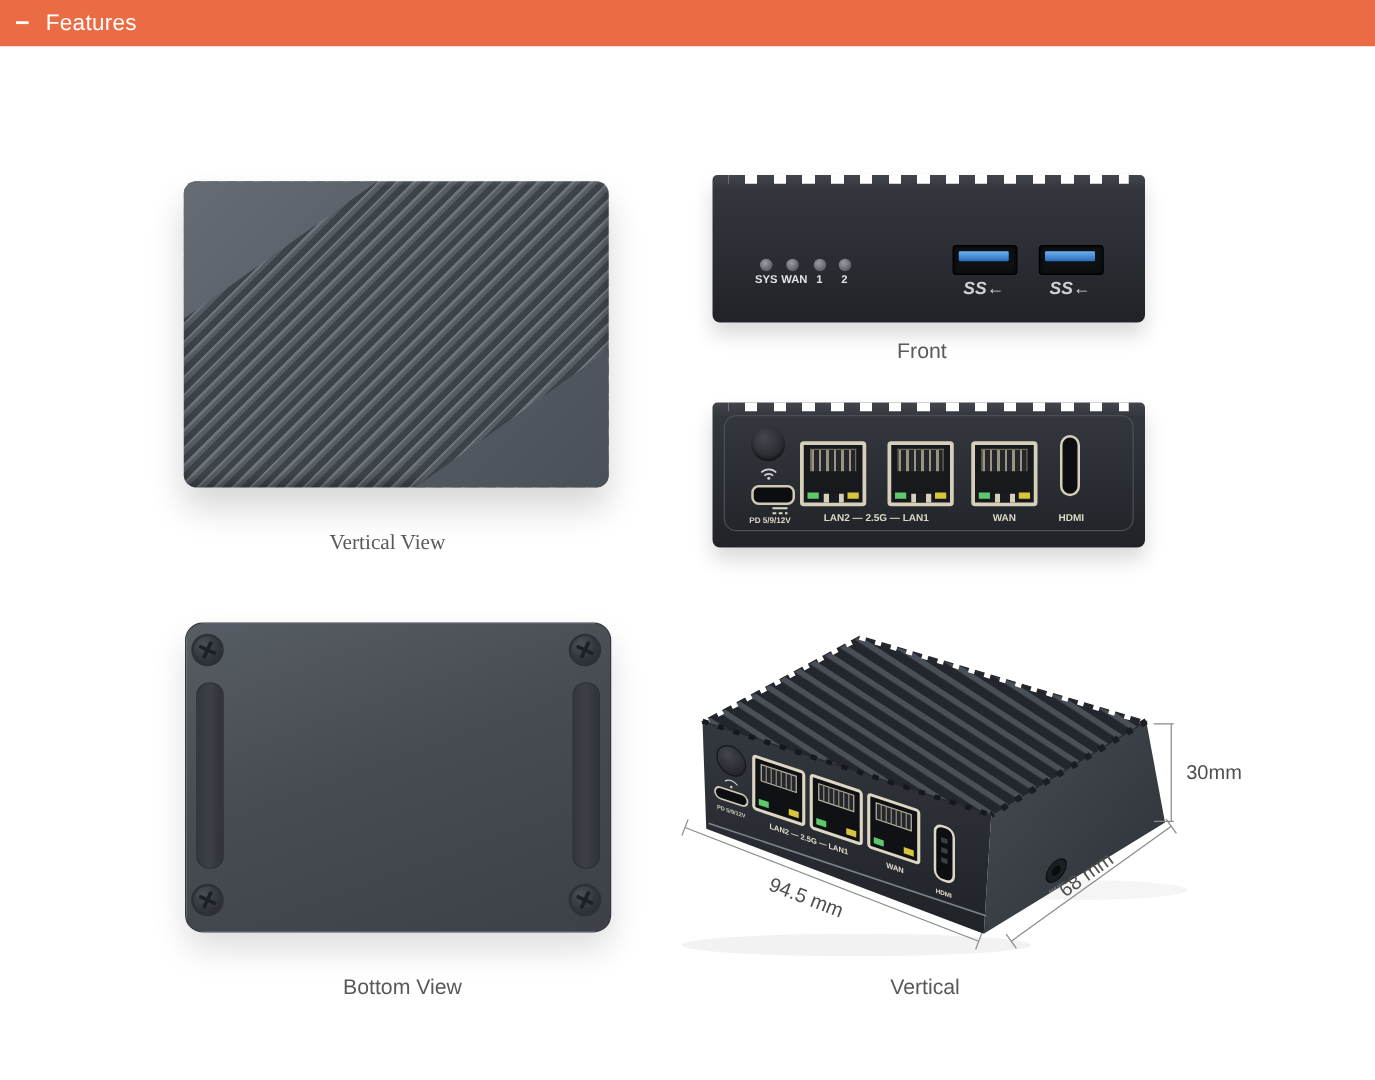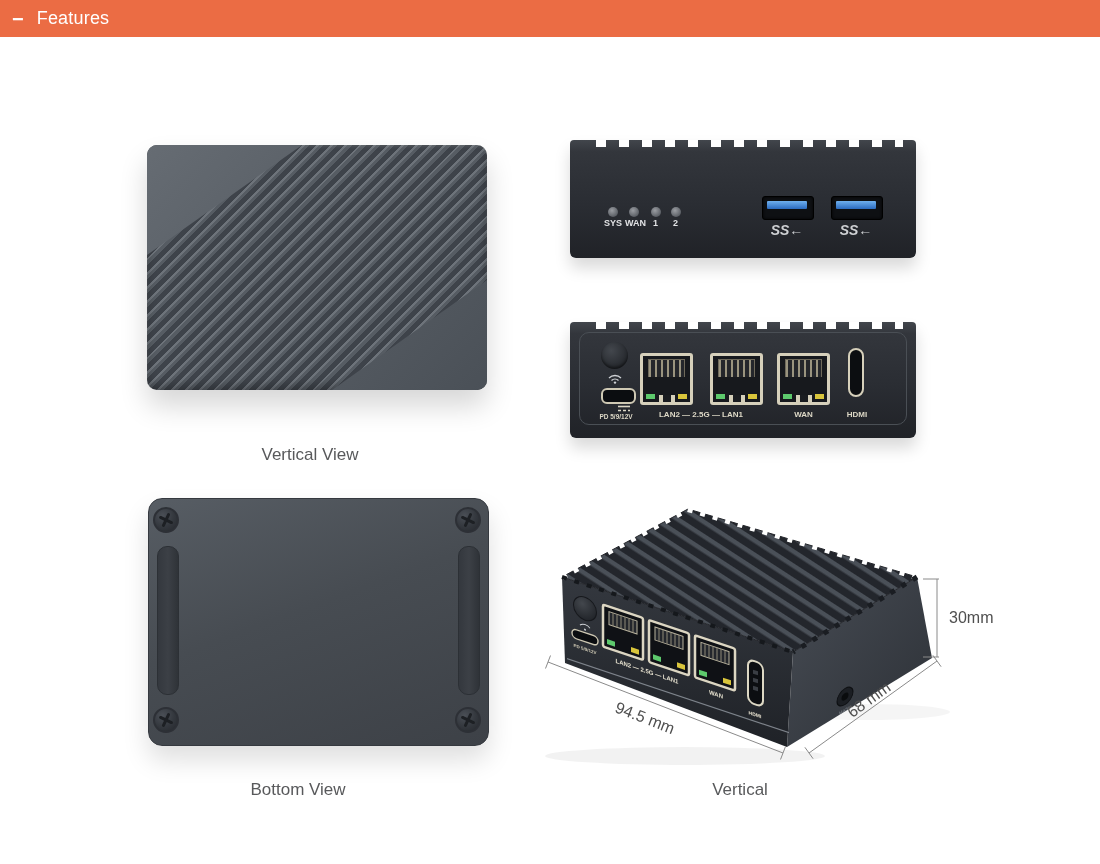--- a/index.html
+++ b/index.html
@@ -91,41 +91,42 @@
 
   <div class="header">
     <span class="header-dash">−</span>
     <span class="header-title">Features</span>
   </div>
 
   <div class="vertical-case">
     <div class="corner-tl"></div>
     <div class="corner-br"></div>
   </div>
-  <div class="view-caption" style="left:140px;top:445px;width:340px;">Vertical View</div>
+  <div class="view-caption" style="left:140px;top:424px;width:340px;font-family:Liberation Serif, serif;">Vertical View</div>
 
   <div class="panel" style="left:570px;top:140px;height:118px;">
     <div class="teeth"></div>
     <div class="led-dot" style="left:38px;top:67px;"></div>
     <div class="led-dot" style="left:59px;top:67px;"></div>
     <div class="led-dot" style="left:81px;top:67px;"></div>
     <div class="led-dot" style="left:101px;top:67px;"></div>
     <span class="led-label" style="left:34px;">SYS</span>
     <span class="led-label" style="left:55px;">WAN</span>
     <span class="led-label" style="left:83px;">1</span>
     <span class="led-label" style="left:103px;">2</span>
     <div class="usb-port" style="left:192px;">
       <div class="usb-tongue"></div>
     </div>
     <div class="usb-port" style="left:261px;">
       <div class="usb-tongue"></div>
     </div>
     <span class="ss-glyph" style="left:192px;"><span>SS</span>←</span>
     <span class="ss-glyph" style="left:261px;"><span>SS</span>←</span>
   </div>
+  <div class="view-caption" style="left:570px;top:271px;width:335px;">Front</div>
 
   <div class="panel" style="left:570px;top:322px;height:116px;">
     <div class="teeth"></div>
     <div class="groove"></div>
     <div class="dome"></div>
     <svg width="14" height="11" style="position:absolute;left:38px;top:51px;">
       <path d="M1,5 A8.5,8.5 0 0 1 13,5" fill="none" stroke="#cfd2d6" stroke-width="1.3"></path>
       <path d="M3.5,7.5 A5,5 0 0 1 10.5,7.5" fill="none" stroke="#cfd2d6" stroke-width="1.3"></path>
       <circle cx="7" cy="9.6" r="1.2" fill="#cfd2d6"></circle>
     </svg>
@@ -160,21 +161,21 @@
   </div>
 
   <div class="bottom-case">
     <div class="screw" style="left:4px;top:8px;"></div>
     <div class="screw" style="left:306px;top:8px;"></div>
     <div class="screw" style="left:4px;top:208px;"></div>
     <div class="screw" style="left:306px;top:208px;"></div>
     <div class="pad-strip" style="left:8px;"></div>
     <div class="pad-strip" style="left:309px;"></div>
   </div>
-  <div class="view-caption" style="left:128px;top:780px;width:340px;">Bottom View</div>
+  <div class="view-caption" style="left:152px;top:780px;width:340px;">Bottom View</div>
 
   <svg id="overview-svg" width="500" height="310" viewBox="0 0 500 310">
     <defs>
       <pattern id="ribs" patternUnits="userSpaceOnUse" width="12" height="12" patternTransform="rotate(33)">
         <rect width="12" height="12" fill="#23262c"></rect>
         <rect width="12" height="4.5" fill="#4a5058"></rect>
       </pattern>
       <linearGradient id="gFront" x1="0" y1="0" x2="0" y2="1">
         <stop offset="0" stop-color="#34383f"></stop>
           <stop offset="1" stop-color="#1f2227"></stop>

